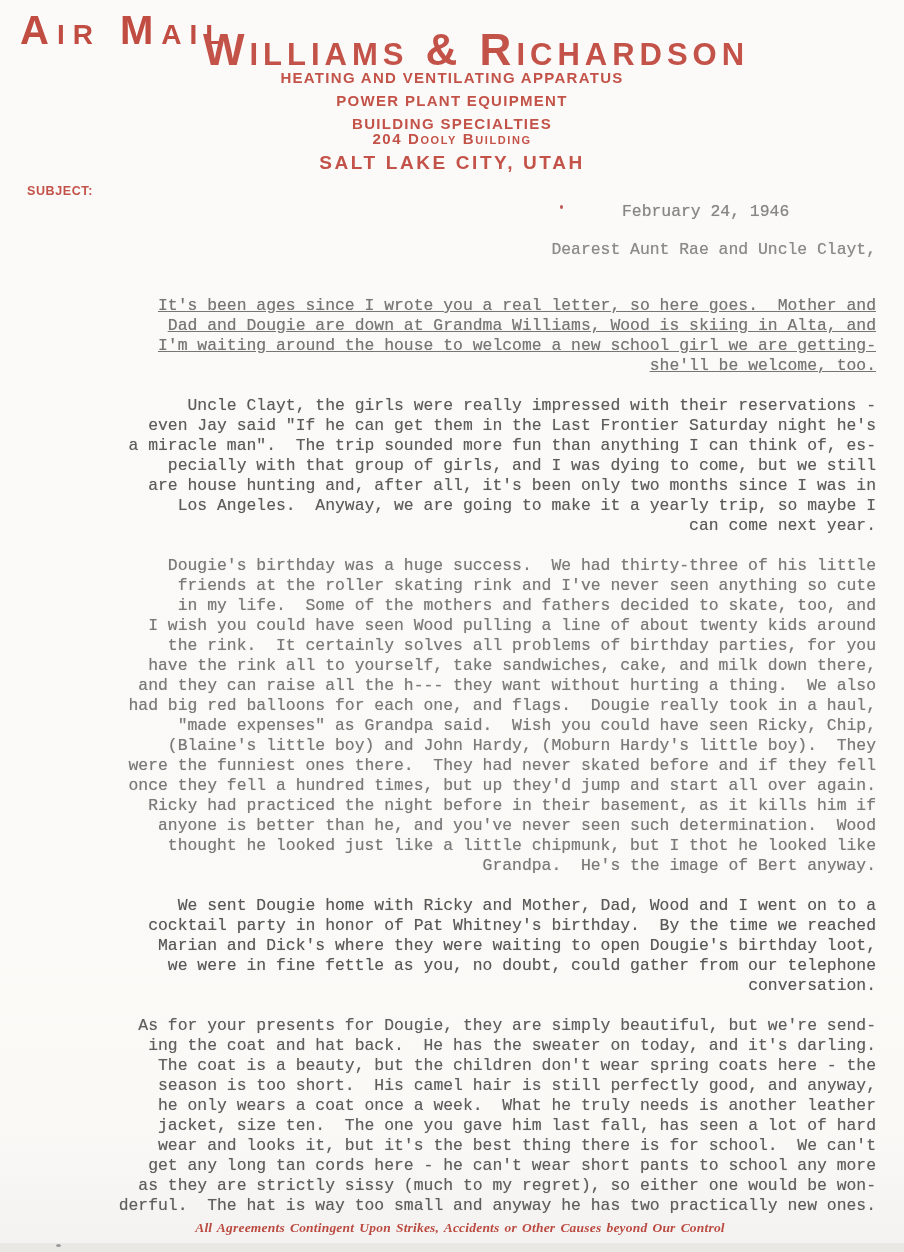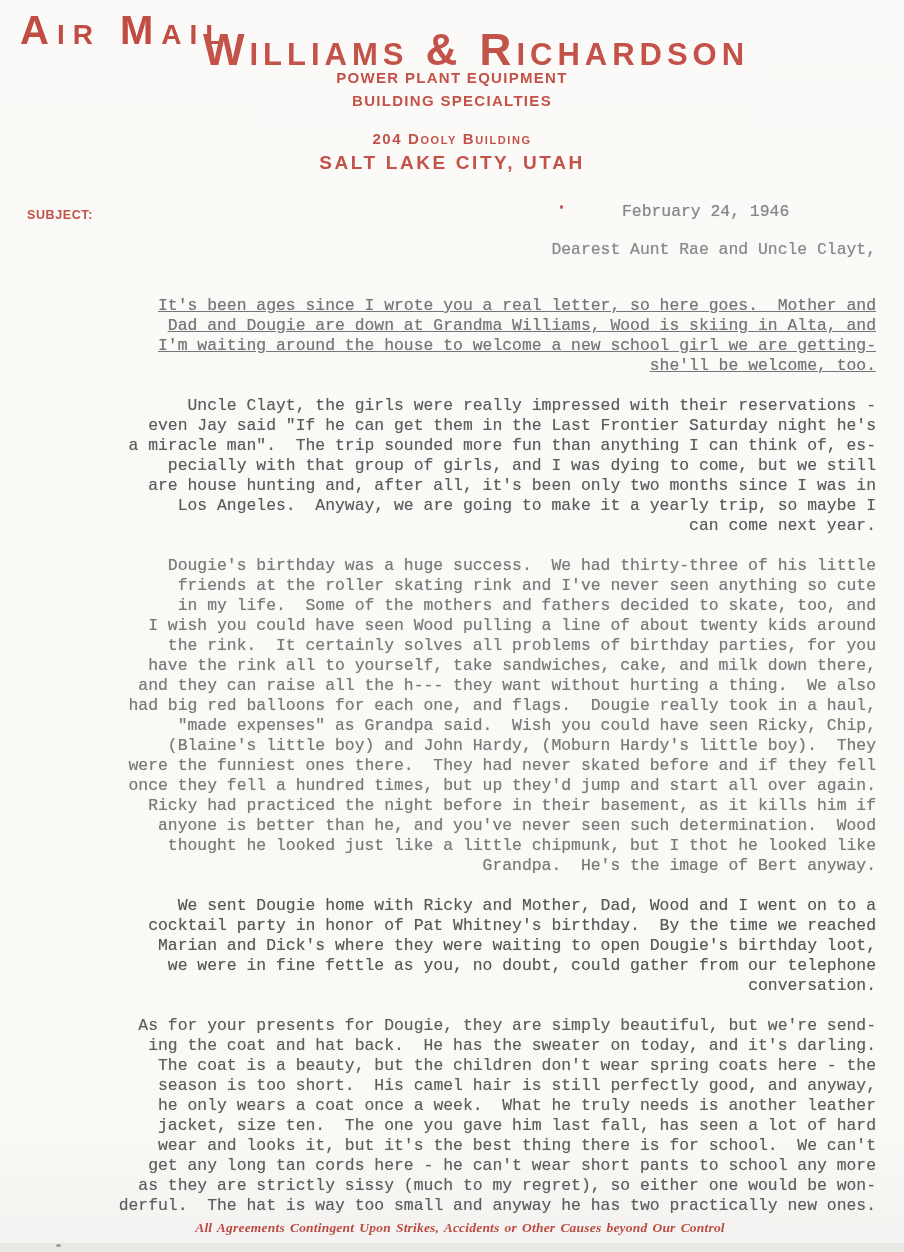--- a/index.html
+++ b/index.html
@@ -20,21 +20,21 @@
     top:28px; font-variant:small-caps; font-weight:bold; font-size:44px;
     letter-spacing:5px; line-height:1; color:var(--accent);margin-left:24px;
   }
   .subtitles { top:66px; line-height:23px; font-weight:bold; font-size:15px;
     letter-spacing:1.3px; color:var(--accent); }
   .addr { top:130px; font-variant:small-caps; font-weight:bold; font-size:15px;
     letter-spacing:1.6px; color:var(--accent); }
   .city { top:152px; font-weight:bold; font-size:19px; letter-spacing:2.6px;
     color:var(--accent); }
   .subject {
-    position:absolute; left:27px; top:208px; font-weight:bold; font-size:12.5px;
+    position:absolute; left:27px; top:184px; font-weight:bold; font-size:12.5px;
     letter-spacing:0.6px; color:var(--accent);
   }
   
   .tw {
     font-family:"Liberation Mono","DejaVu Sans Mono", monospace;
     font-size:16.4px; line-height:20px; color:var(--ink);
     text-shadow:0 0 0.7px rgba(95,95,95,0.55);
     filter:blur(0.2px);
     text-align:right;
   }
@@ -64,20 +64,21 @@
 </head>
 <body>
 
 <div class="page">
 
   <div class="airmail">Air Mail</div>
 
   <div class="lh-center company">Williams &amp; Richardson</div>
 
   <div class="lh-center subtitles">
+    <div>HEATING AND VENTILATING APPARATUS</div>
     <div>POWER PLANT EQUIPMENT</div>
     <div>BUILDING SPECIALTIES</div>
   </div>
 
   <div class="lh-center addr">204 Dooly Building</div>
 
   <div class="lh-center city">SALT LAKE CITY, UTAH</div>
 
   <div class="subject">SUBJECT:</div>
 

